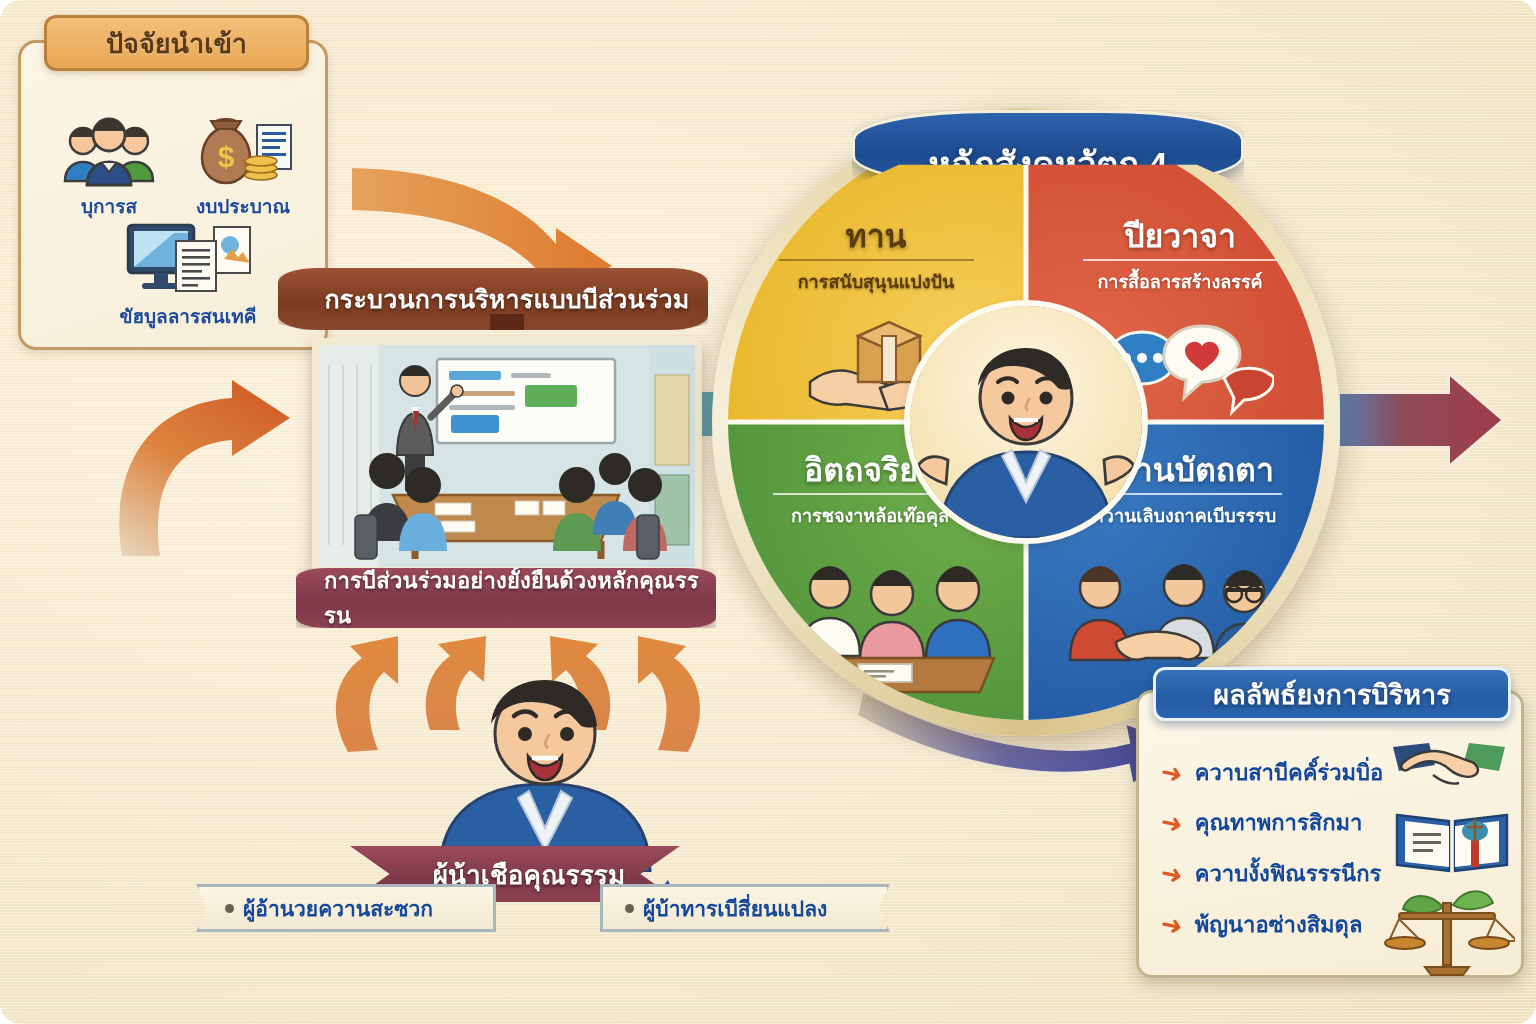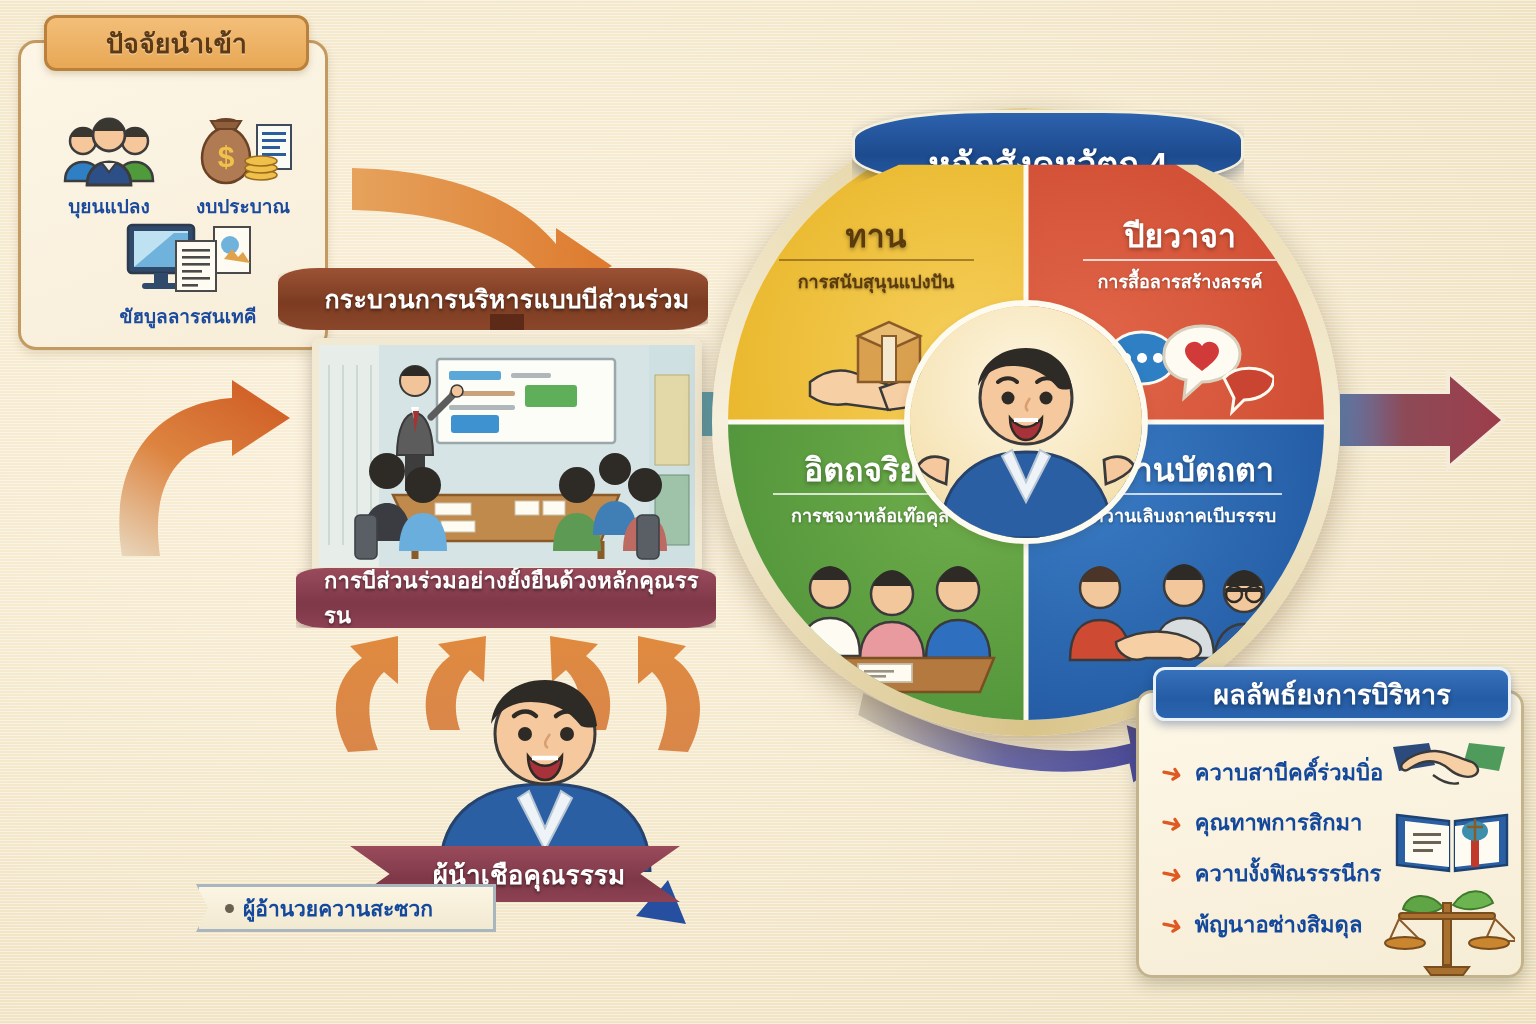--- a/index.html
+++ b/index.html
@@ -8,20 +8,21 @@
     width: 1536px; height: 1024px;
     font-family: "Liberation Sans", "DejaVu Sans", sans-serif;
     overflow: hidden;
   }
   #canvas {
     position: relative;
     width: 1536px; height: 1024px;
     background:
       repeating-linear-gradient(0deg, rgba(255,255,255,.45) 0px, rgba(255,255,255,.45) 1px, rgba(0,0,0,0) 1px, rgba(0,0,0,0) 3px),
       radial-gradient(ellipse at 30% 40%, #faf0d8 0%, #f5e9cd 45%, #eee0bd 100%);
+    border-radius: 21px;
   }
   .layer { position: absolute; }
 
   
   #input-panel {
     left: 18px; top: 40px; width: 310px; height: 310px;
     background: linear-gradient(160deg,#fdf6e6 0%, #f7eed9 100%);
     border: 3px solid #c49a63;
     border-radius: 18px;
     box-shadow: 0 4px 10px rgba(120,90,40,.18);
@@ -261,21 +262,21 @@
           <path d="M8 66c0-12 8-19 18-19s18 7 18 19z" fill="#2e7fc4" stroke="#3c3c3c" stroke-width="2.5"></path>
           <circle cx="78" cy="26" r="13" fill="#f6c79a" stroke="#3c3c3c" stroke-width="2.5"></circle>
           <path d="M78 12a13 13 0 0 0-12.6 10h25.2A13 13 0 0 0 78 12z" fill="#3a3630"></path>
           <path d="M60 66c0-12 8-19 18-19s18 7 18 19z" fill="#4f9b3c" stroke="#3c3c3c" stroke-width="2.5"></path>
           <circle cx="52" cy="20" r="16" fill="#f6c79a" stroke="#3c3c3c" stroke-width="2.8"></circle>
           <path d="M52 4a16 16 0 0 0-15.4 12h30.8A16 16 0 0 0 52 4z" fill="#3a3630"></path>
           <path d="M30 70c0-15 10-23 22-23s22 8 22 23z" fill="#2b4f86" stroke="#3c3c3c" stroke-width="2.8"></path>
           <path d="M45 48l7 9 7-9" fill="#f2efe6" stroke="#3c3c3c" stroke-width="2"></path>
         </svg>
       </div>
-      <div class="lbl">บุยนแปลง</div>
+      <div class="lbl">บุการส</div>
     </div>
 
     <div class="inp-item" style="left:152px; top:66px;">
       <div class="icon-box">
         <svg width="120" height="76" viewBox="0 0 120 76">
           <path d="M30 12c6-5 20-5 26 0l-6 6c10 4 17 16 17 29 0 16-12 25-24 25S19 63 19 47c0-13 7-25 17-29z" fill="#b07a52" stroke="#6b4226" stroke-width="2.5"></path>
           <path d="M28 10h30l-5 8H33z" fill="#8e5f3c" stroke="#6b4226" stroke-width="2"></path>
           <text x="43" y="56" font-size="30" font-weight="bold" fill="#f0c24a" text-anchor="middle" font-family="Liberation Sans, sans-serif">$</text>
           <rect x="74" y="14" width="34" height="44" fill="#fbfbf6" stroke="#3f4a5c" stroke-width="2"></rect>
           <g fill="#2a5d9e">
@@ -587,14 +588,18 @@
       <path d="M120 62c-5 7-7 11-2 14" stroke="#d8a070" stroke-width="2.5" fill="none"></path>
     </svg>
   </div>
 
   <div class="layer ribbon" id="ribbon-leader">ผู้น้าเชือคุณรรรม</div>
 
   <div class="layer sub-tag" id="tag-left">
     <span class="bullet"></span>
     <span>ผู้อ้านวยควานสะซวก</span>
   </div>
+  <div class="layer sub-tag" id="tag-right">
+    <span class="bullet"></span>
+    <span>ผู้บ้าทารเบีสี่ยนแปลง</span>
+  </div>
 
 </div>
 
 </body></html>

